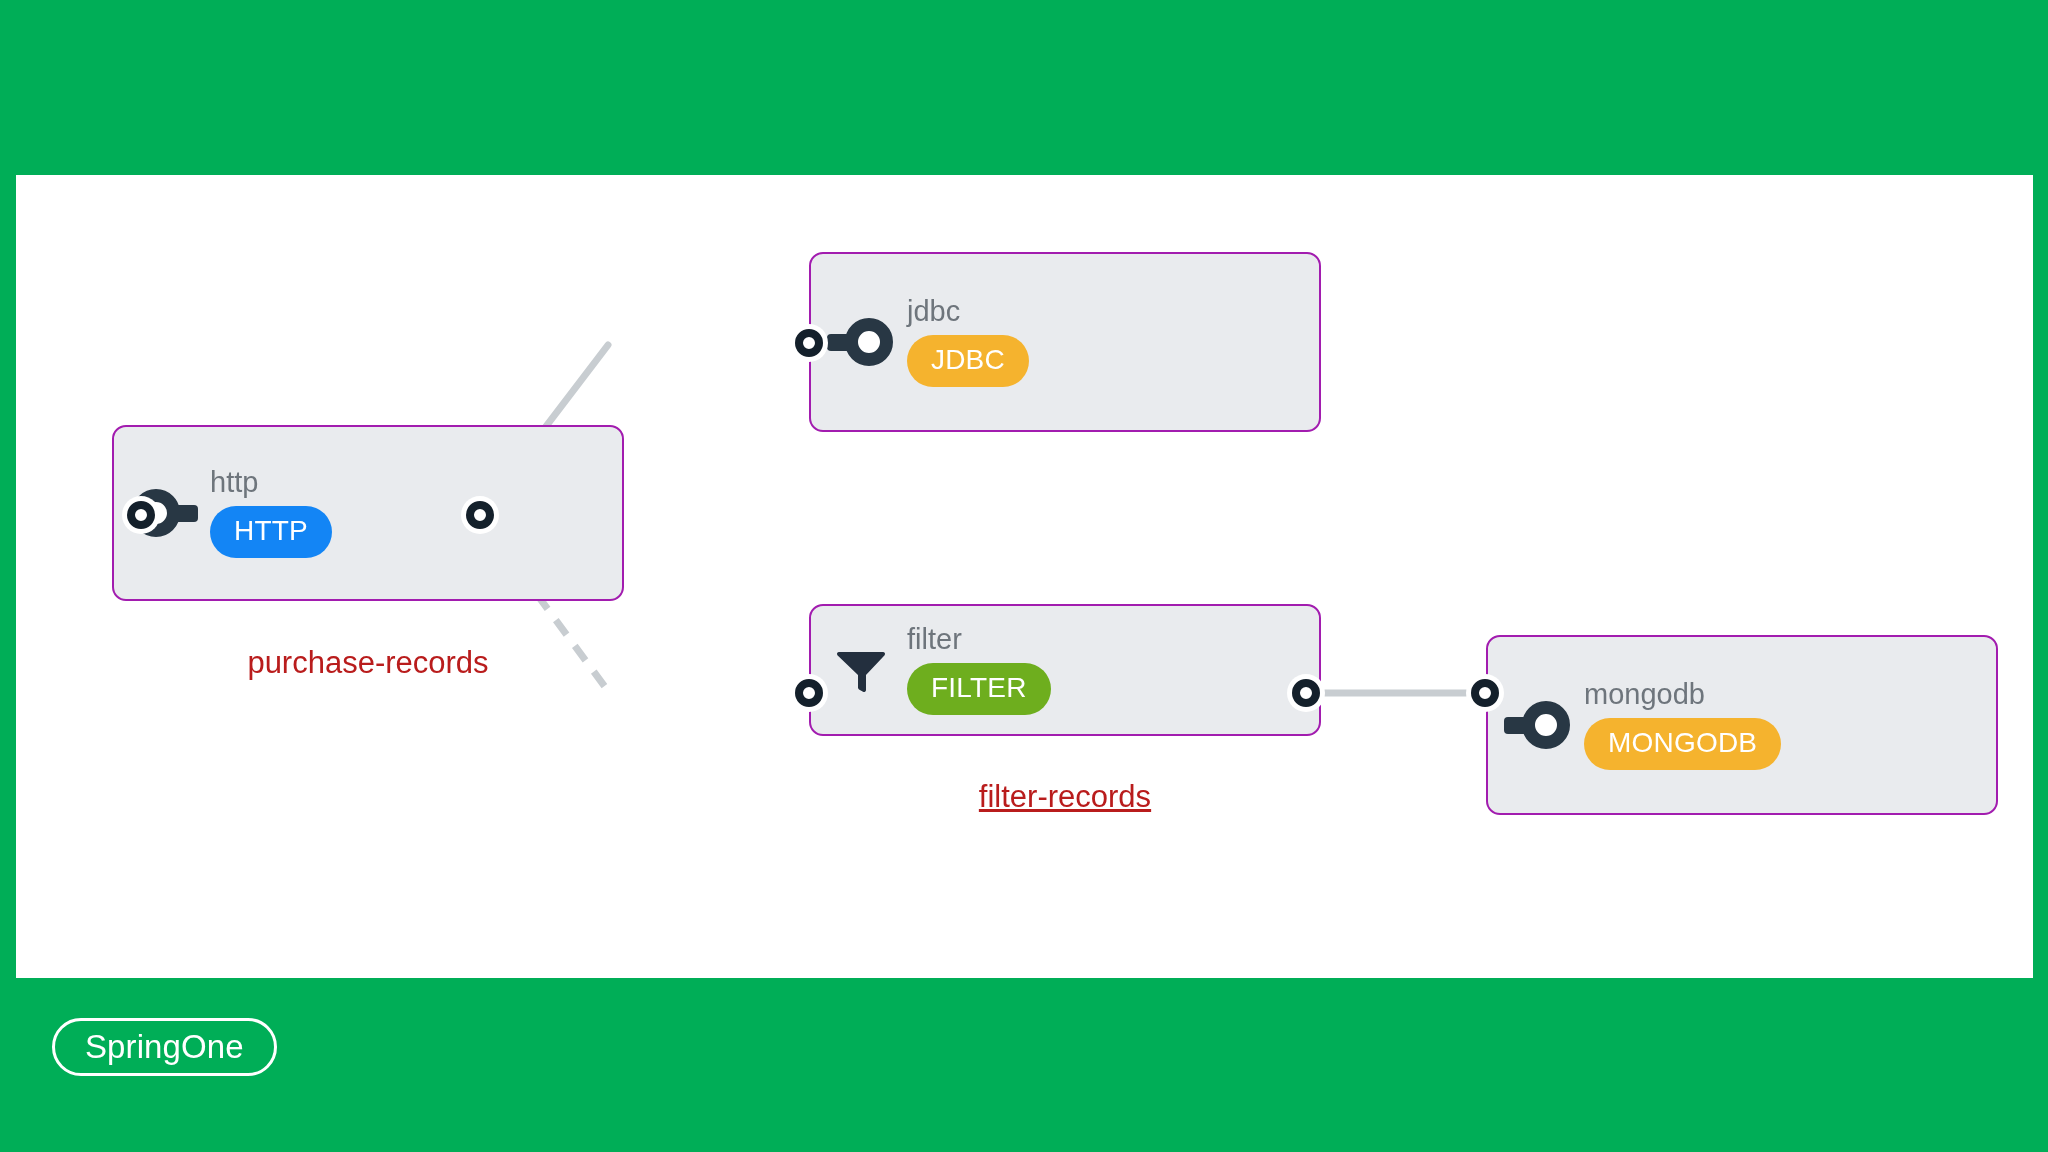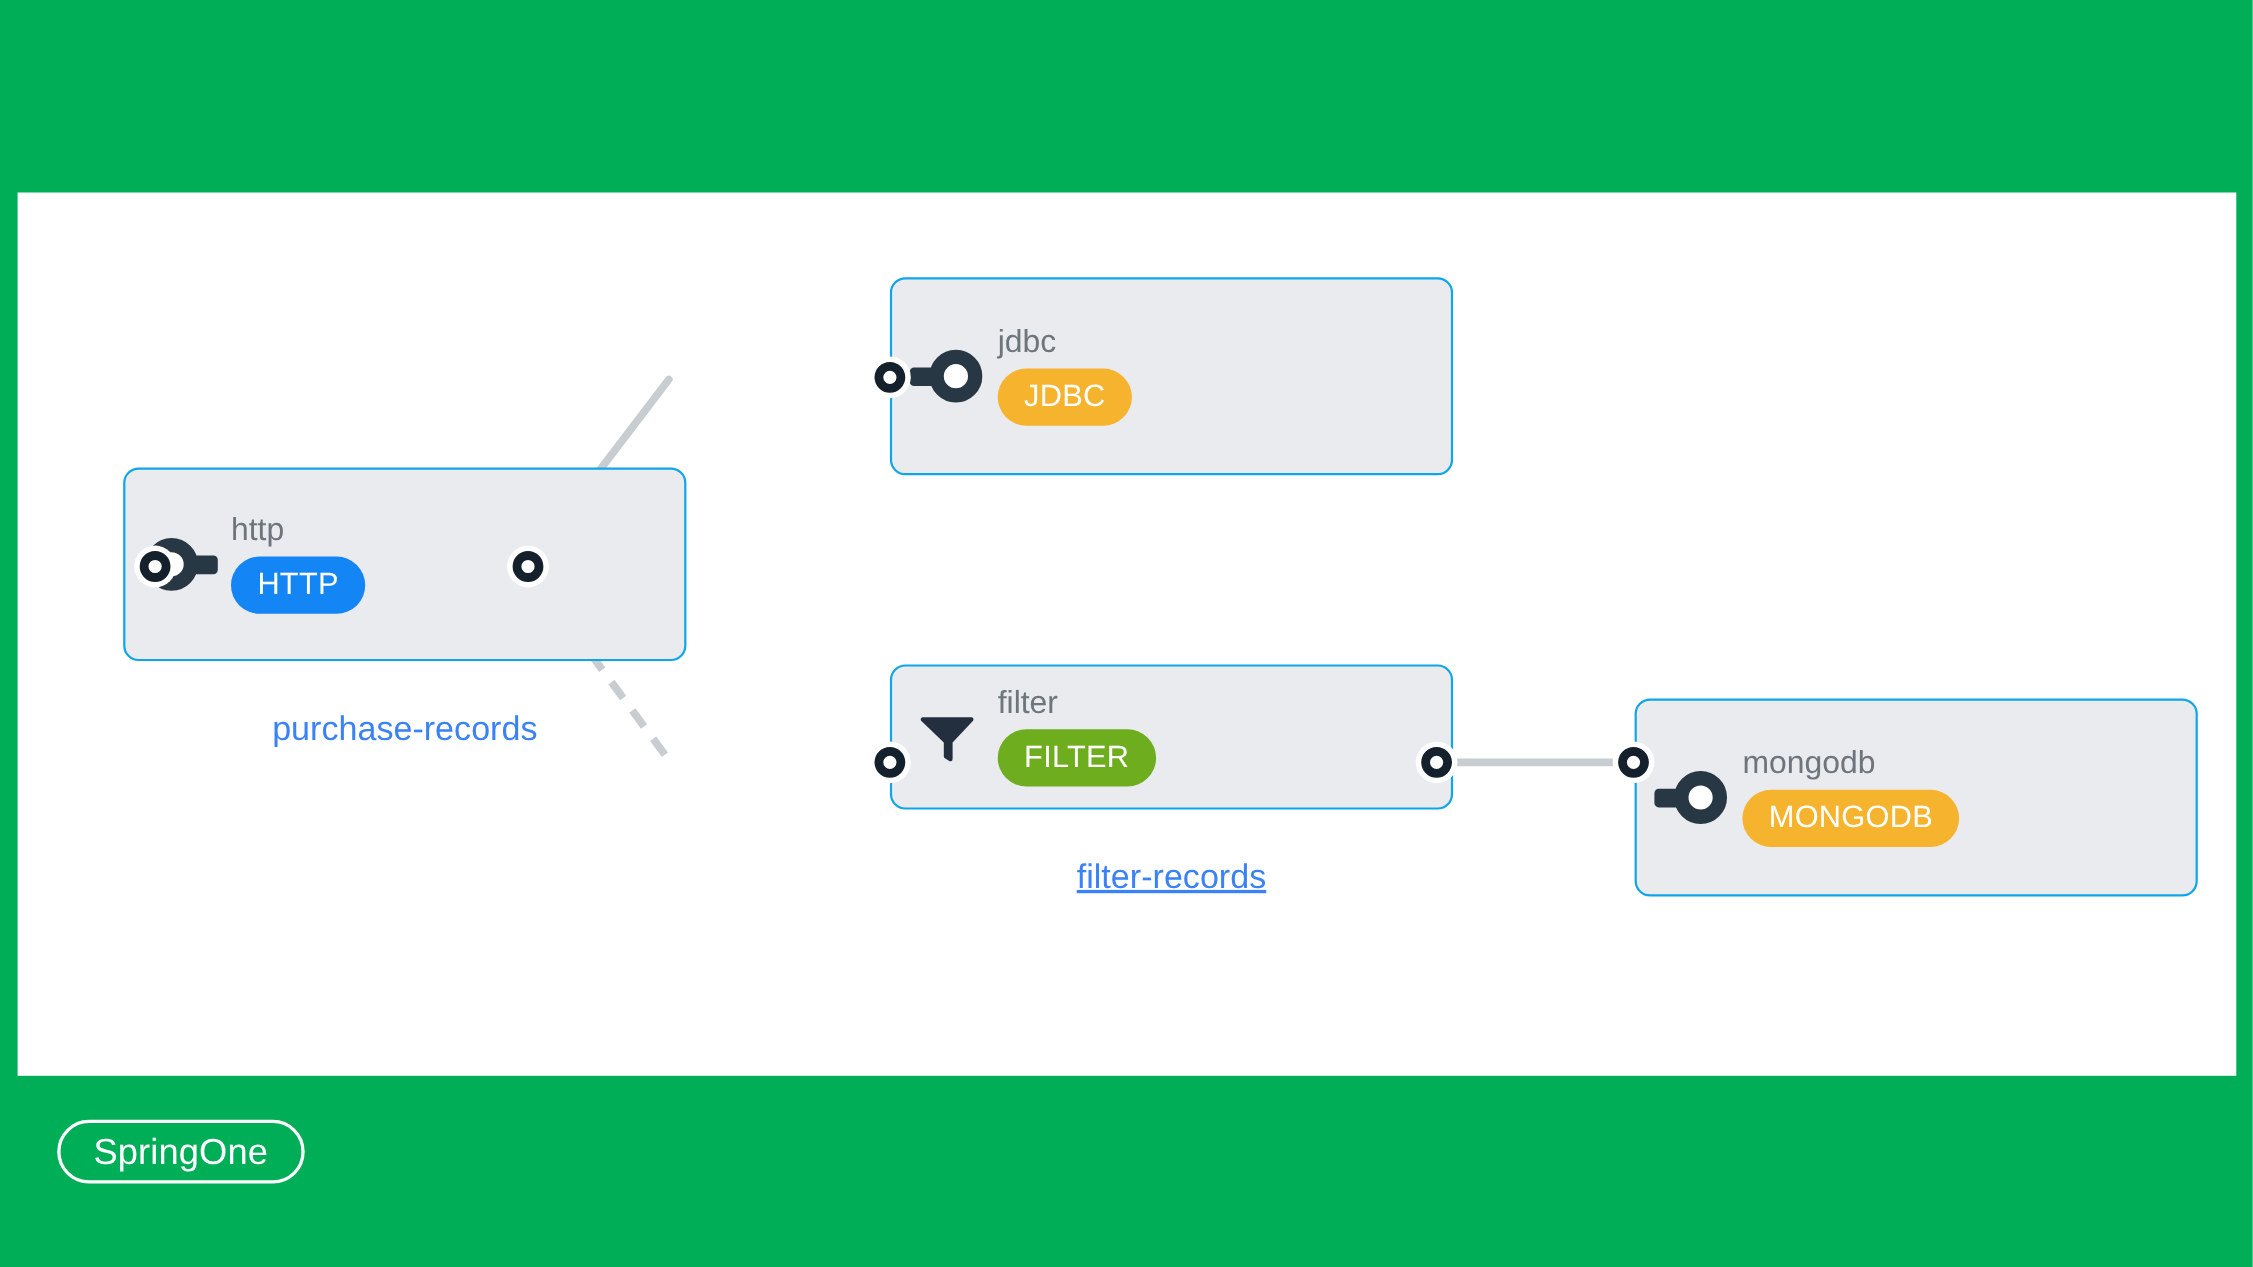--- a/index.html
+++ b/index.html
@@ -38,21 +38,21 @@
     width: 2017px;
     height: 803px;
     pointer-events: none;
   }
 
   
   .node {
     position: absolute;
     box-sizing: border-box;
     background: #E9EBEE;
-    border: 2px solid #0ea5e9;
+    border: 2px solid #a21caf;
     border-radius: 14px;
   }
 
   .node-inner {
     position: absolute;
     left: 0; top: 0; right: 0; bottom: 0;
     display: flex;
     align-items: center;
   }
 
@@ -139,21 +139,21 @@
     position: relative;
     width: 64px;
     height: 64px;
   }
   .funnel-icon svg { position: absolute; left: 6px; top: 6px; }
 
   
   .stream-label {
     position: absolute;
     font-size: 31px;
-    color: #3b82f6;
+    color: #b91c1c;
     white-space: nowrap;
     text-align: center;
   }
 
   
   #springone-logo {
     position: absolute;
     left: 52px;
     top: 1018px;
     height: 58px;

